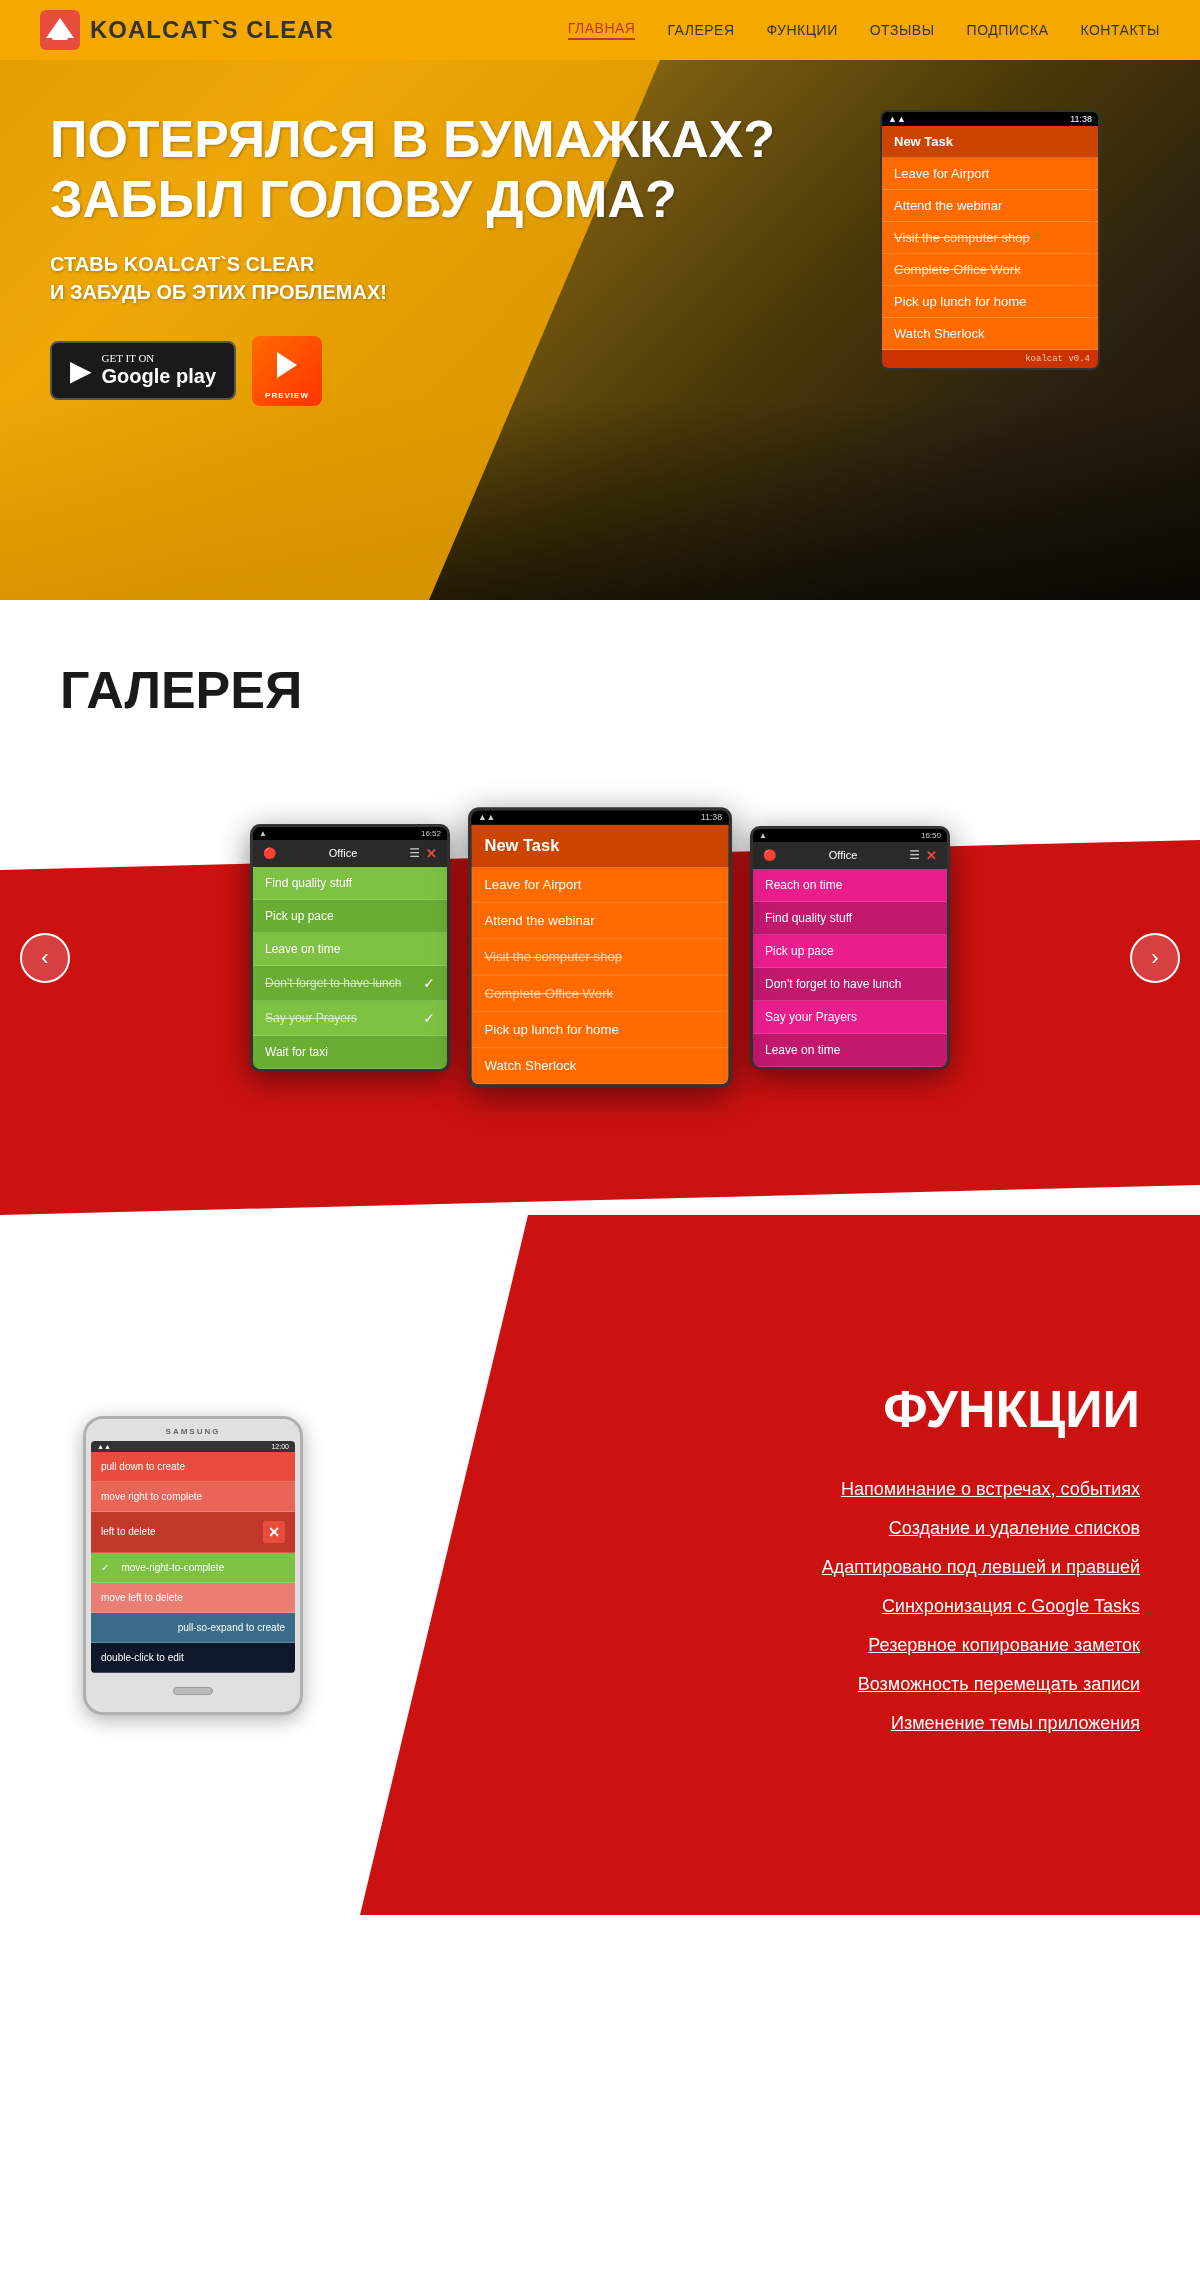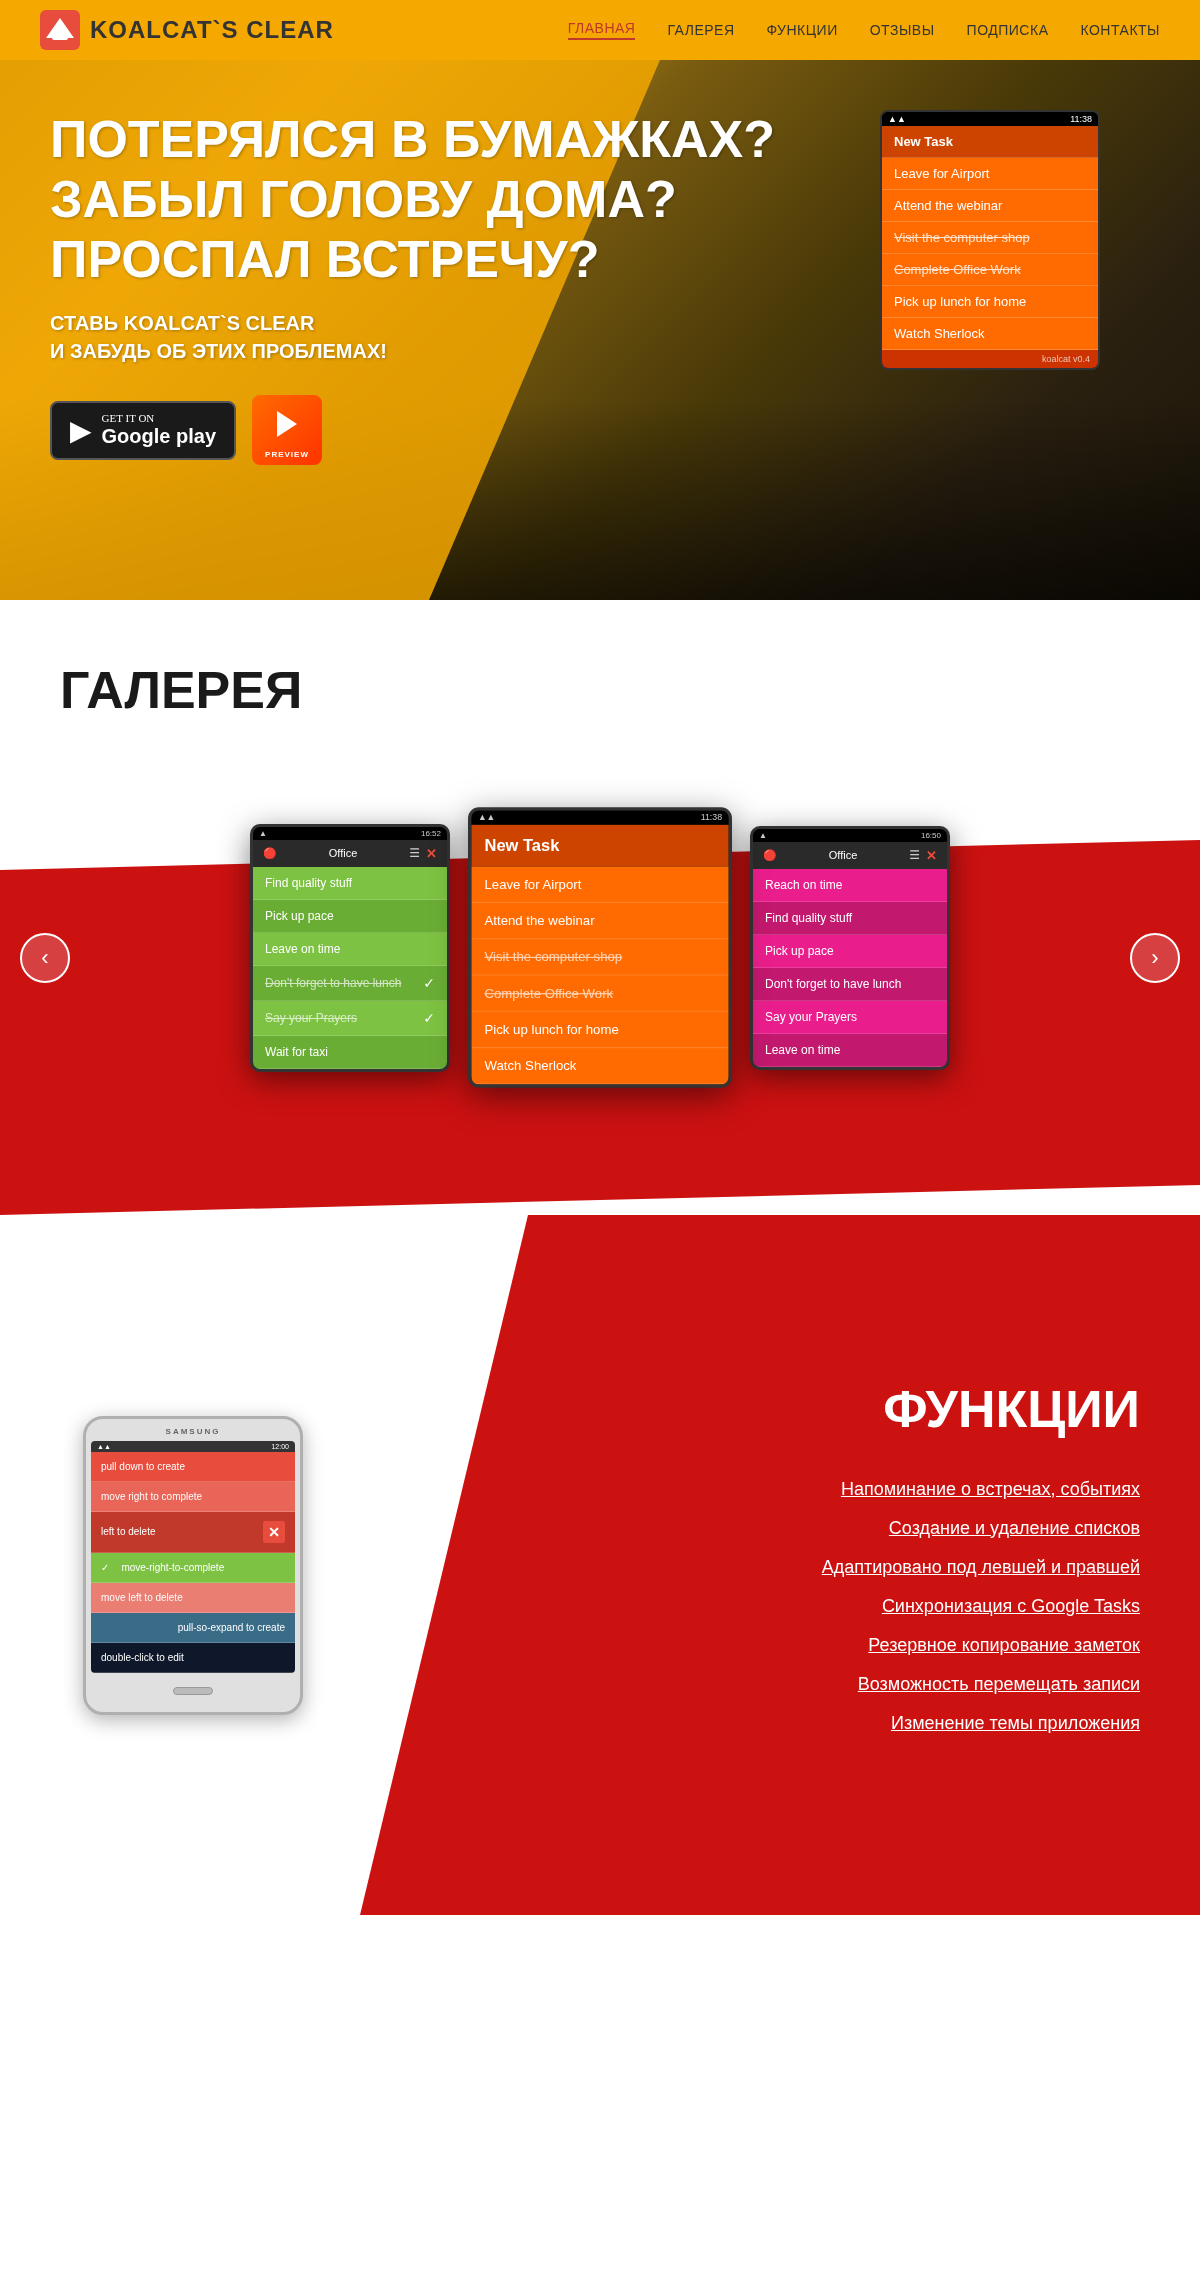--- a/index.html
+++ b/index.html
@@ -210,20 +210,21 @@
     .task-item-hero.strikethrough {
       text-decoration: line-through;
       opacity: 0.8;
     }
     .phone-footer {
       background: #cc3300;
       color: rgba(255,255,255,0.7);
       font-size: 9px;
       padding: 4px 8px;
       text-align: right;
+      font-family: Liberation Mono, monospace;
     }
 
     
     .gallery-section {
       background: white;
       padding: 60px 0 0 0;
       position: relative;
     }
     .gallery-title {
       font-size: 52px;
@@ -492,21 +493,20 @@
   </nav>
 </header>
 
 <section class="hero">
   <div class="hero-city"></div>
   <div class="hero-yellow-triangle"></div>
   <div class="hero-content">
     <h1 class="hero-title">
       <span>ПОТЕРЯЛСЯ В БУМАЖКАХ?</span><br>
       <span>ЗАБЫЛ ГОЛОВУ ДОМА?</span><br>
-      <span>ПРОСПАЛ ВСТРЕЧУ?</span>
     </h1>
     <div class="hero-subtitle">
       <span>СТАВЬ KOALCAT`S CLEAR</span><br>
       <span>И ЗАБУДЬ ОБ ЭТИХ ПРОБЛЕМАХ!</span>
     </div>
     <div class="hero-buttons">
       <div class="google-play-btn">
         <span class="gp-icon">▶</span>
         <div>
           <span class="get-it-on">GET IT ON</span>

